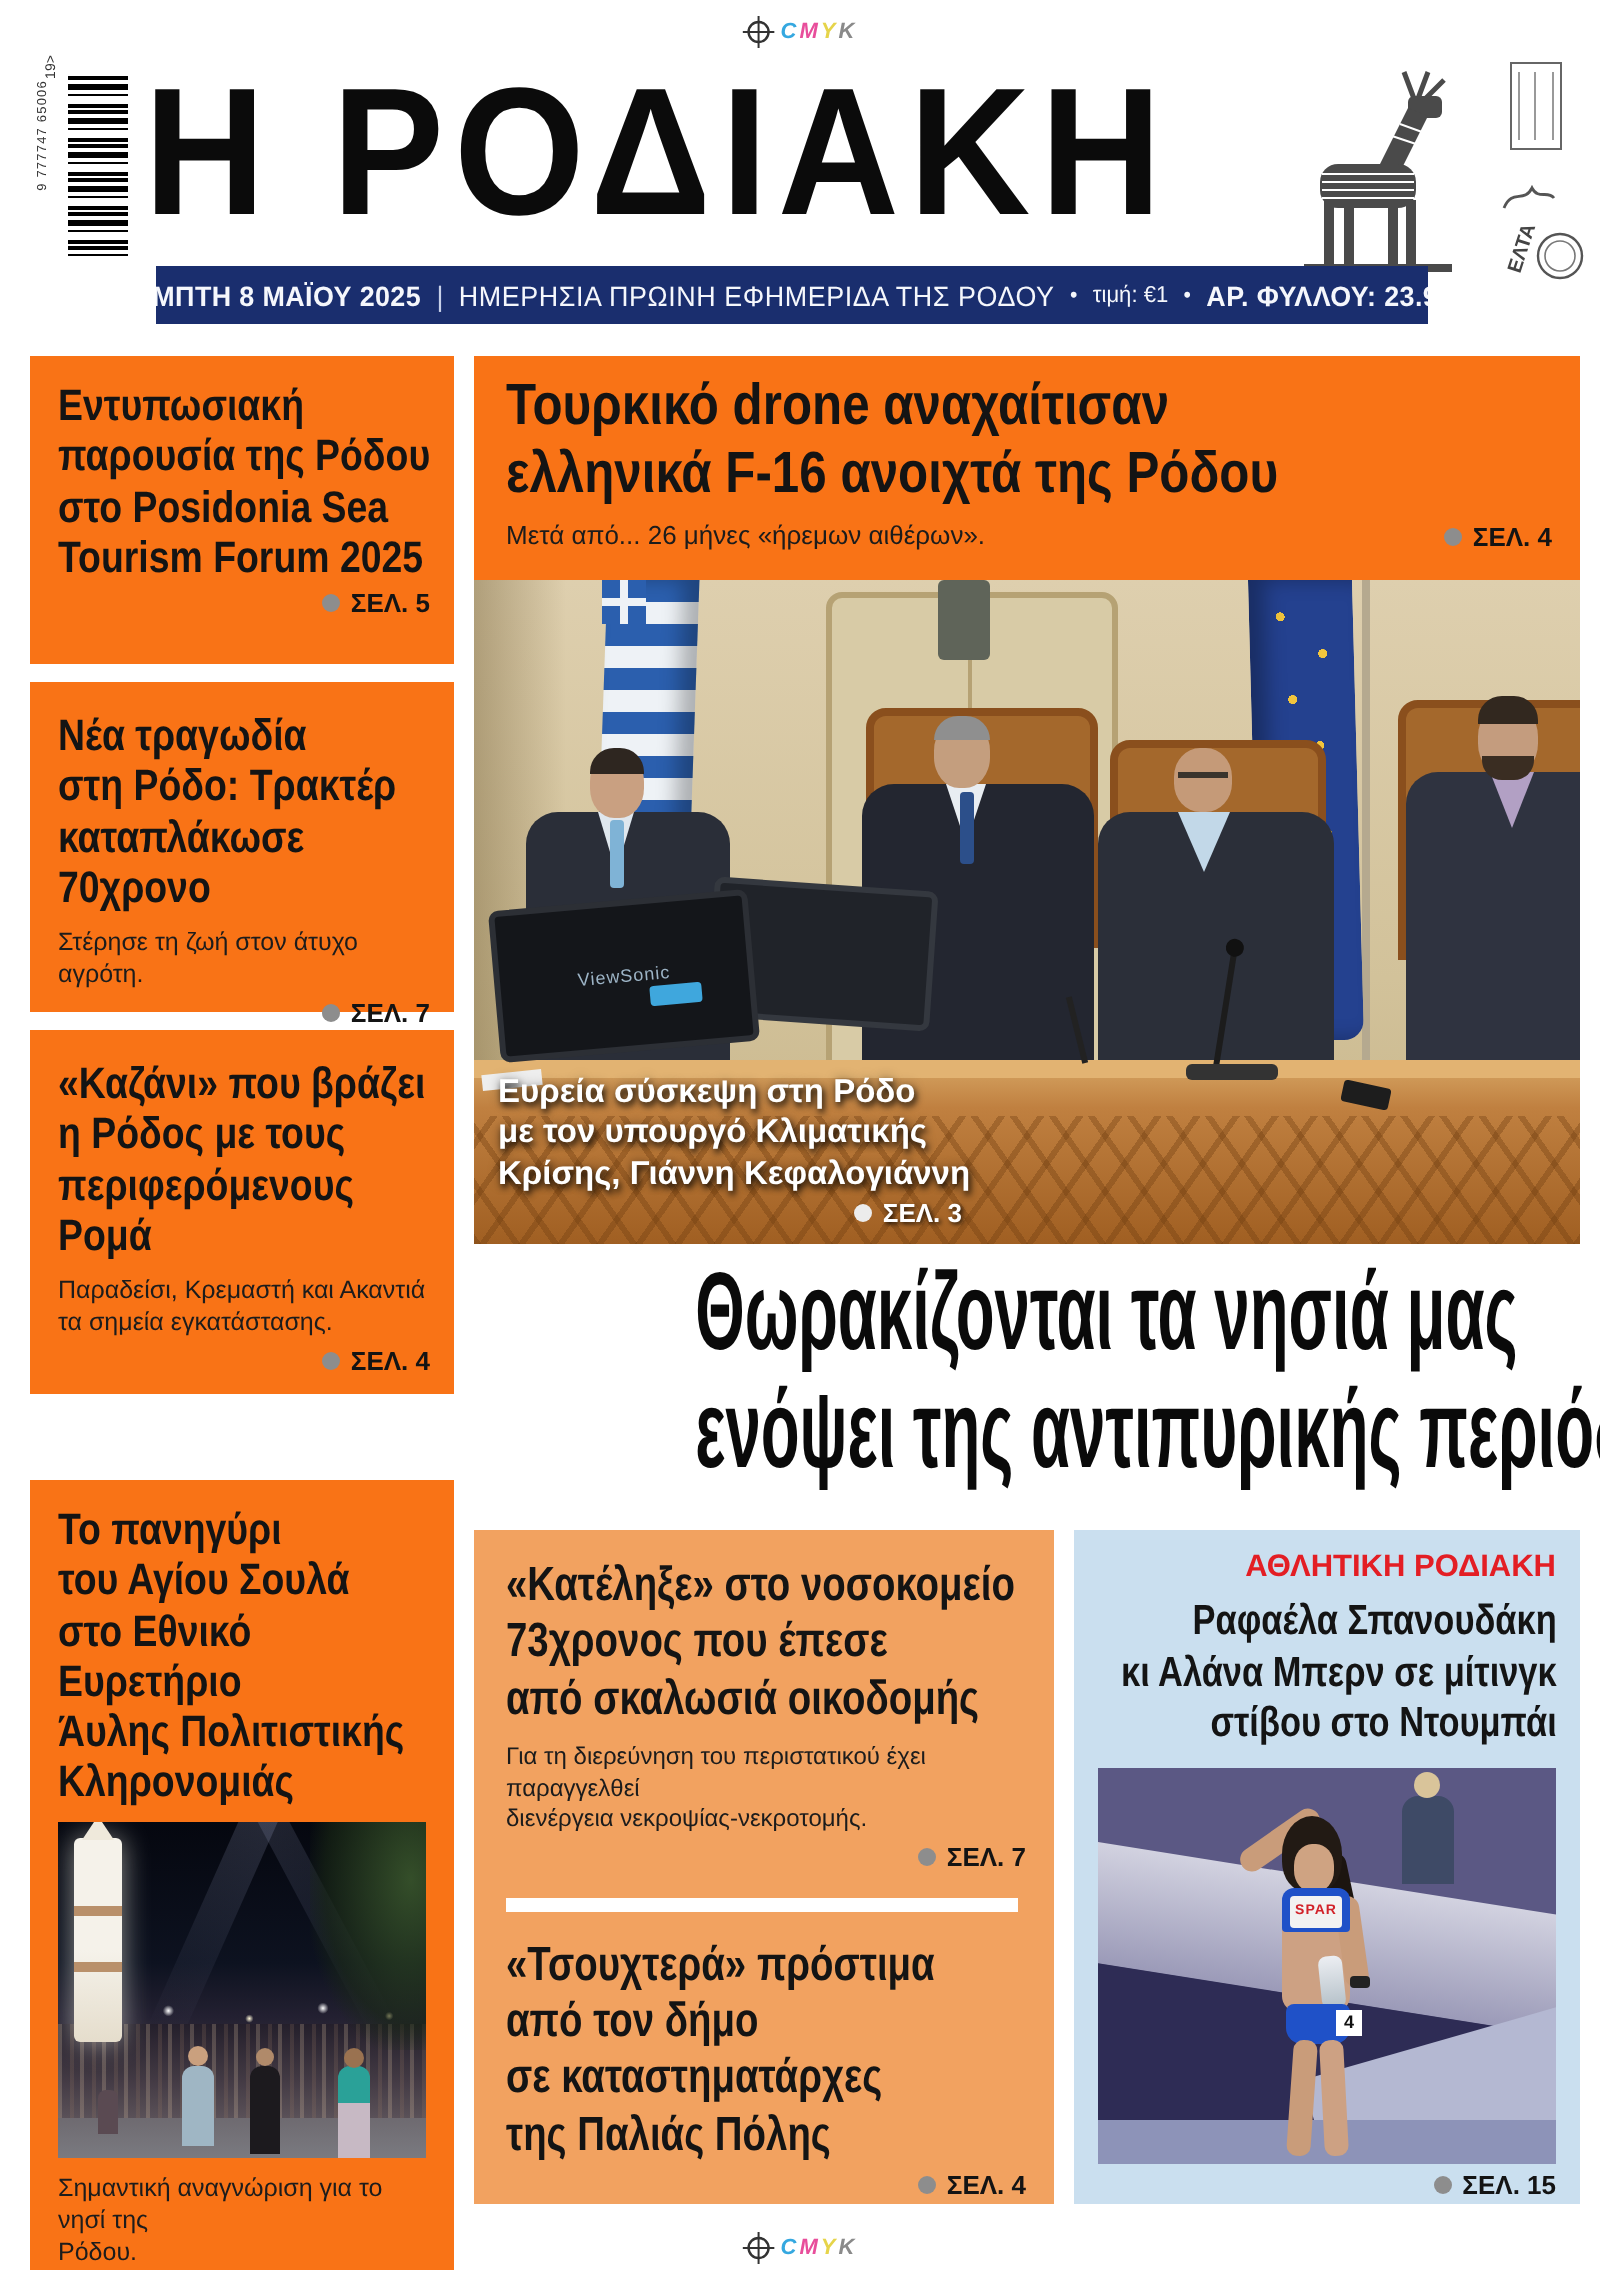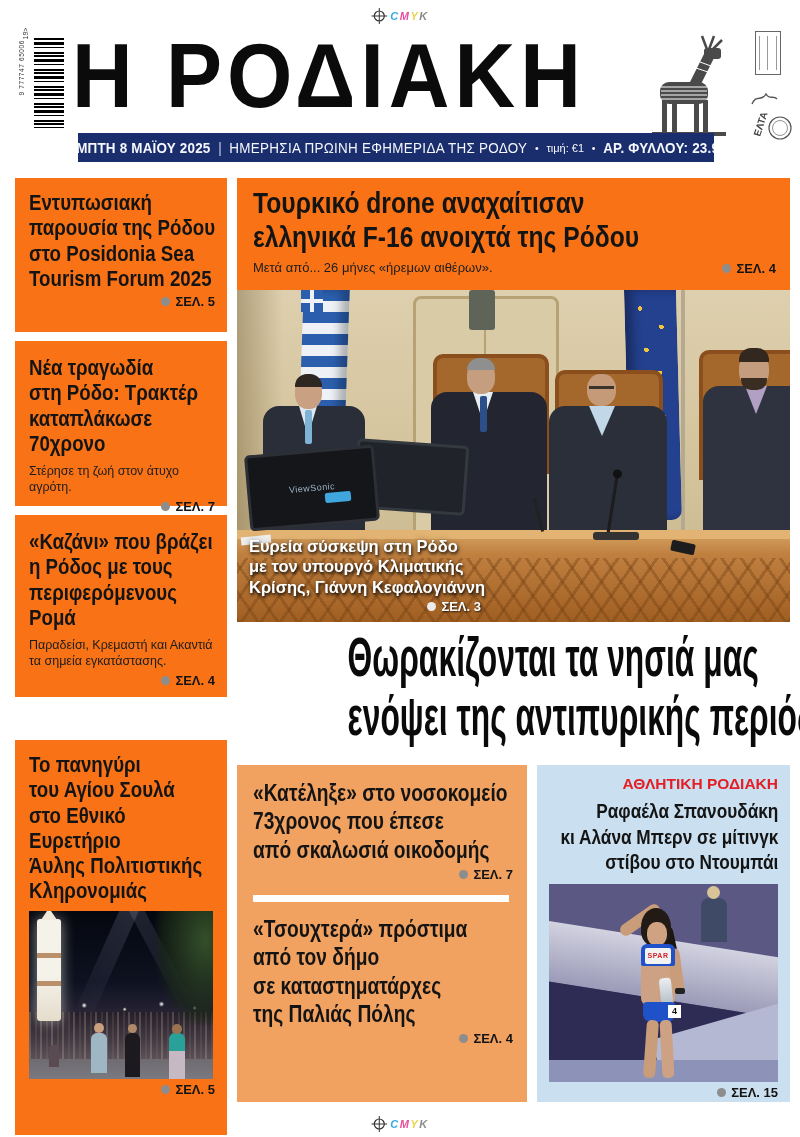--- a/index.html
+++ b/index.html
@@ -325,20 +325,22 @@
       <div class="f f-beam2"></div>
       <div class="f f-lights"></div>
       <div class="f f-crowd"></div>
       <div class="f f-tree"></div>
       <div class="f f-tower"></div>
       <div class="f f-p4"></div>
       <div class="f f-p1"></div>
       <div class="f f-p2"></div>
       <div class="f f-p3"></div>
     </div>
+    <div class="story-sub">Σημαντική αναγνώριση για το νησί της
+Ρόδου.</div>
     <div class="pagemark">
         <span class="dot"></span>
         <span>ΣΕΛ. 5</span>
       </div>
   </div>
 
   <div class="box tan" id="topstory">
     <div class="story-title">Τουρκικό drone αναχαίτισαν
 ελληνικά F-16 ανοιχτά της Ρόδου</div>
     <div class="bottomrow">
@@ -409,20 +411,22 @@
   <div class="box" id="mainhead">
     <div class="hl">Θωρακίζονται τα νησιά μας</div>
     <div class="hl">ενόψει της αντιπυρικής περιόδου</div>
   </div>
 
   <div class="box" id="orangebox">
     <div>
       <div class="story-title">«Κατέληξε» στο νοσοκομείο
 73χρονος που έπεσε
 από σκαλωσιά οικοδομής</div>
+      <div class="story-sub">Για τη διερεύνηση του περιστατικού έχει παραγγελθεί
+διενέργεια νεκροψίας-νεκροτομής.</div>
       <div class="pagemark">
           <span class="dot"></span>
           <span>ΣΕΛ. 7</span>
         </div>
     </div>
     <div class="orange-divider"></div>
     <div>
       <div class="story-title">«Τσουχτερά» πρόστιμα
 από τον δήμο
 σε καταστηματάρχες

